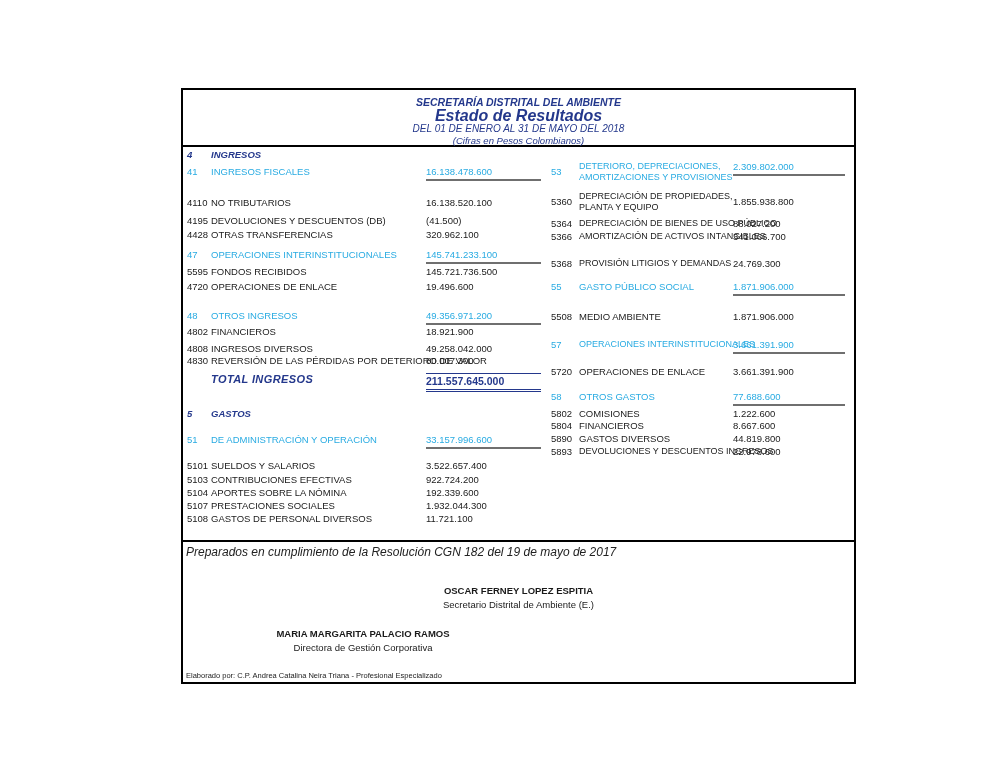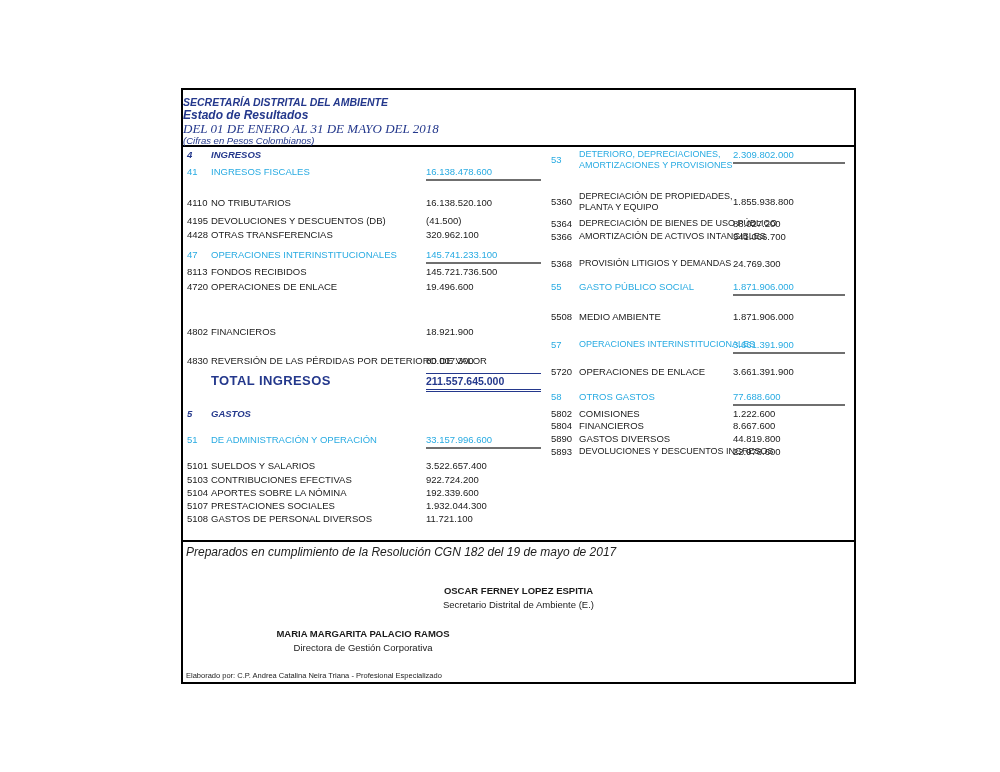--- a/index.html
+++ b/index.html
@@ -5,45 +5,45 @@
   * { margin:0; padding:0; box-sizing:border-box; }
   html,body { width:1000px; height:772px; background:#ffffff;
               font-family:"Liberation Sans", sans-serif; color:#1a1a1a; }
   .page { position:relative; width:1000px; height:772px; background:#fff; overflow:hidden; }
 
   .doc { position:absolute; left:181px; top:88px; width:675px; height:596px;
          border:2px solid #000; background:#fff; }
 
   
   .hdr { position:absolute; left:0; top:0; width:100%; height:57px;
-         border-bottom:2px solid #000; text-align:left; color:#24388c; padding-top:5px; }
+         border-bottom:2px solid #000; text-align:center; color:#24388c; padding-top:5px; }
   .hdr .h1 { font-size:10.5px; font-weight:bold; font-style:italic; line-height:14px; }
-  .hdr .h2 { font-size:12px;  font-weight:bold; font-style:italic; line-height:13px; }
-  .hdr .h3 { font-size:13px; font-style:italic; line-height:13px;font-family:Liberation Serif, serif; }
+  .hdr .h2 { font-size:16px;  font-weight:bold; font-style:italic; line-height:13px; }
+  .hdr .h3 { font-size:10px; font-style:italic; line-height:13px; }
   .hdr .h4 { font-size:9.5px; font-style:italic; line-height:12px; }
 
   
   .row { position:absolute; height:14px; font-size:9.5px; }
   .lrow { left:0; width:360px; }
   .rrow { left:366px; width:299px; }
   .code  { position:absolute; top:0; }
   .lrow .code { left:4px;  width:24px; }
   .rrow .code { left:2px;  width:26px; }
   .label { position:absolute; top:0; white-space:nowrap; }
   .lrow .label { left:28px; width:238px; }
   .rrow .label { left:30px; width:156px; }
   .label.wrap { white-space:normal; line-height:11px; font-size:9px; }
   .value { position:absolute; top:0; text-align:left; }
   .lrow .value { right:2px; width:115px; }
   .rrow .value { right:3px; width:112px; }
 
   .sec { color:#24388c; font-weight:bold; font-style:italic; }
   .grp { color:#29abe2; font-weight:normal; }
   .grp .value { border-bottom:2px solid #6f6f6f; padding-bottom:2px; }
-  .tot .label { color:#24388c; font-weight:bold; font-size:13px; letter-spacing:.4px; }
+  .tot .label { color:#24388c; font-weight:bold; font-size:11px; letter-spacing:.4px;font-style:italic; }
   .tot .value { color:#24388c; font-weight:bold; font-size:10.5px;
                 border-top:1px solid #24388c; border-bottom:3px double #24388c;
                 padding:1px 1px 2px 0; }
 
   
   .footsep { position:absolute; left:0; top:450px; width:100%; border-top:2px solid #000; }
   .footnote { position:absolute; left:3px; top:455px; font-size:12px; font-style:italic; color:#222; }
   .sig { position:absolute; text-align:center; }
   .sig .name  { font-weight:bold; font-size:9.5px; line-height:14px; white-space:nowrap; }
   .sig .title { font-size:9.5px; line-height:13px; white-space:nowrap; }
@@ -88,34 +88,44 @@
       <span class="code">4428</span>
       <span class="label">OTRAS TRANSFERENCIAS</span>
       <span class="value">320.962.100</span>
     </div>
     <div class="row lrow grp" style="top:159px">
       <span class="code">47</span>
       <span class="label">OPERACIONES INTERINSTITUCIONALES</span>
       <span class="value">145.741.233.100</span>
     </div>
     <div class="row lrow" style="top:176px">
-      <span class="code">8113</span>
+      <span class="code">5595</span>
       <span class="label">FONDOS RECIBIDOS</span>
       <span class="value">145.721.736.500</span>
     </div>
     <div class="row lrow" style="top:191px">
       <span class="code">4720</span>
       <span class="label">OPERACIONES DE ENLACE</span>
       <span class="value">19.496.600</span>
     </div>
+    <div class="row lrow grp" style="top:220px">
+      <span class="code">48</span>
+      <span class="label">OTROS INGRESOS</span>
+      <span class="value">49.356.971.200</span>
+    </div>
     <div class="row lrow" style="top:236px">
       <span class="code">4802</span>
       <span class="label">FINANCIEROS</span>
       <span class="value">18.921.900</span>
     </div>
+    <div class="row lrow" style="top:253px">
+      <span class="code">4808</span>
+      <span class="label">INGRESOS DIVERSOS</span>
+      <span class="value">49.258.042.000</span>
+    </div>
     <div class="row lrow" style="top:265px">
       <span class="code">4830</span>
       <span class="label">REVERSIÓN DE LAS PÉRDIDAS POR DETERIORO DE VALOR</span>
       <span class="value">80.007.300</span>
     </div>
     <div class="row lrow tot" style="top:283px">
       <span class="label">TOTAL INGRESOS</span>
       <span class="value">211.557.645.000</span>
     </div>
     <div class="row lrow sec" style="top:318px">
@@ -146,21 +156,21 @@
       <span class="code">5107</span>
       <span class="label">PRESTACIONES SOCIALES</span>
       <span class="value">1.932.044.300</span>
     </div>
     <div class="row lrow" style="top:423px">
       <span class="code">5108</span>
       <span class="label">GASTOS DE PERSONAL DIVERSOS</span>
       <span class="value">11.721.100</span>
     </div>
 
-    <div class="row rrow grp" style="top:59px; height:26px">
+    <div class="row rrow grp" style="top:71px; height:26px">
       <span class="code" style="top:5px">53</span>
       <span class="label wrap">DETERIORO, DEPRECIACIONES, AMORTIZACIONES Y PROVISIONES</span>
       <span class="value">2.309.802.000</span>
     </div>
     <div class="row rrow" style="top:101px; height:24px">
       <span class="code" style="top:5px">5360</span>
       <span class="label wrap">DEPRECIACIÓN DE PROPIEDADES, PLANTA Y EQUIPO</span>
       <span class="value" style="top:5px">1.855.938.800</span>
     </div>
     <div class="row rrow" style="top:128px">

